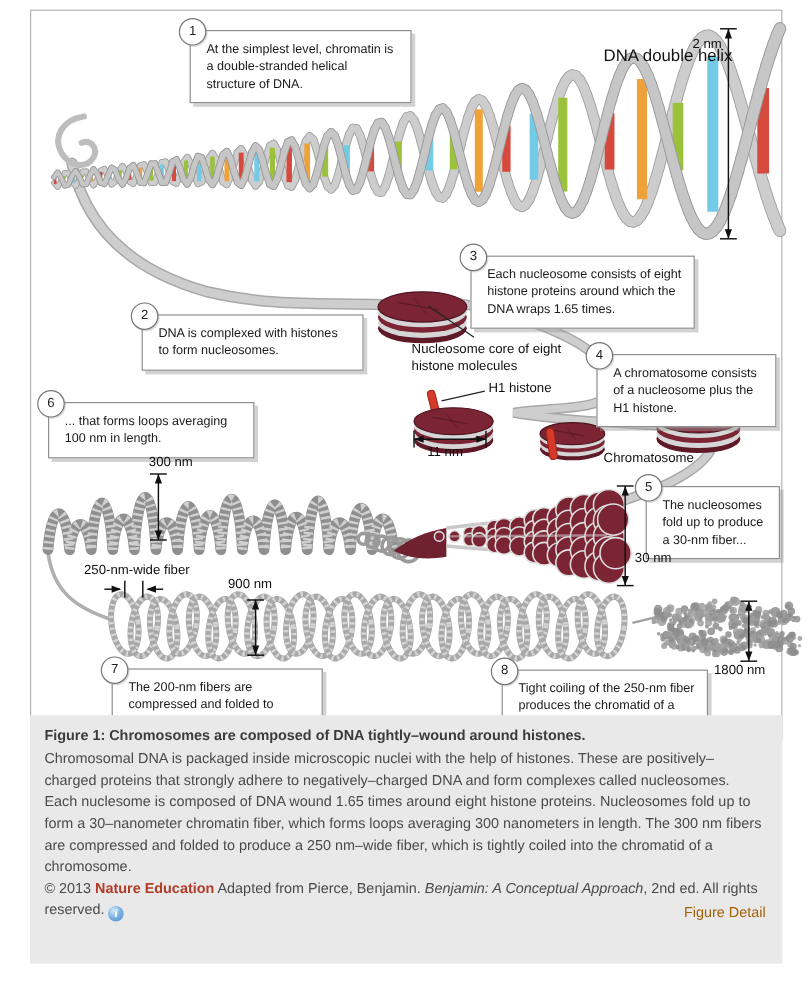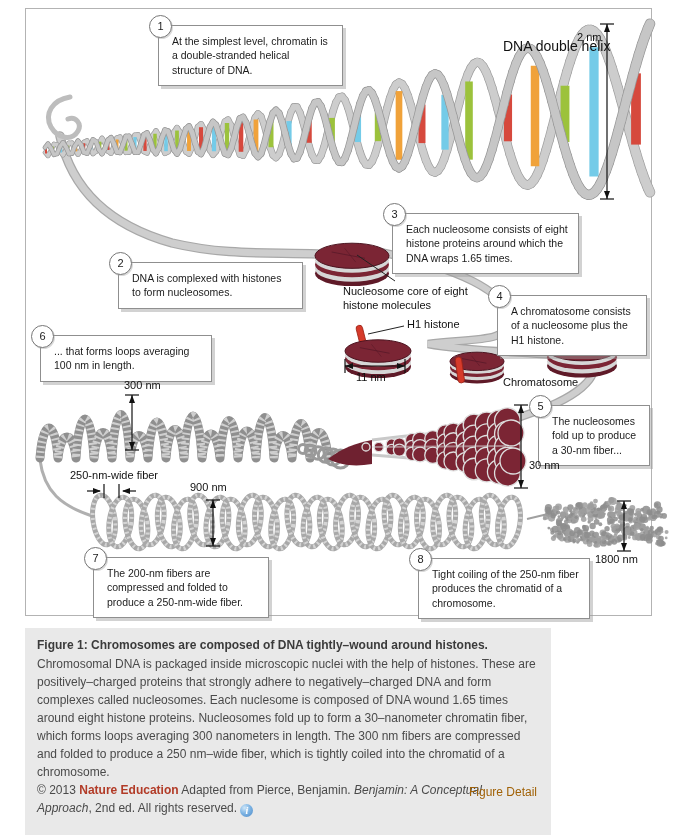--- a/index.html
+++ b/index.html
@@ -6,21 +6,21 @@
   body{width:677px;height:835px;position:relative;font-family:"Liberation Sans","DejaVu Sans",sans-serif;}
   #stage{position:absolute;left:0;top:0;width:677px;height:835px;overflow:hidden;}
   #panel{position:absolute;left:25px;top:8px;width:627px;height:608px;background:#fff;border:1px solid #b3b3b3;box-sizing:border-box;}
   #art{position:absolute;left:0;top:0;width:677px;height:835px;z-index:2;pointer-events:none;}
   .co{position:absolute;z-index:3;background:#fff;border:1px solid #8f8f8f;box-shadow:3px 3px 0 rgba(155,155,155,.45);
       font-size:10.5px;line-height:1.38;color:#1b1b1b;padding:8px 9px 8px 13px;box-sizing:border-box;}
   .num{position:absolute;left:-10px;top:-11px;width:21px;height:21px;border-radius:50%;background:#fff;border:1px solid #777;
       font-size:11px;line-height:20px;text-align:center;color:#222;box-shadow:1px 1px 0 rgba(160,160,160,.4);}
   .lbl{position:absolute;z-index:3;font-size:11px;color:#111;white-space:nowrap;}
   .lbl.wrap{white-space:normal;width:140px;line-height:1.3;}
-  #caption{position:absolute;left:25px;top:628px;width:526px;height:207px;background:#e9e9e9;box-sizing:border-box;
+  #caption{position:absolute;left:25px;top:596px;width:627px;height:207px;background:#e9e9e9;box-sizing:border-box;
       padding:10px 14px 26px 12px;z-index:3;}
   .cap-title{font-size:12px;font-weight:bold;color:#3b3b3b;margin-bottom:3px;}
   .cap-body{font-size:12px;color:#4a4a4a;line-height:1.5;}
   .cap-copy{font-size:12px;color:#4a4a4a;line-height:1.5;}
   .brand{color:#b23b27;font-weight:bold;cursor:pointer;}
   .book{font-style:italic;}
   .info{display:inline-block;width:13px;height:13px;border-radius:50%;
       background:radial-gradient(circle at 35% 30%, #cfe6f8 0%, #7db4e4 45%, #4d88c6 100%);
       color:#fff;font-size:10px;line-height:13px;text-align:center;font-family:"Liberation Serif",serif;
       font-style:italic;font-weight:bold;vertical-align:-2px;cursor:pointer;}

